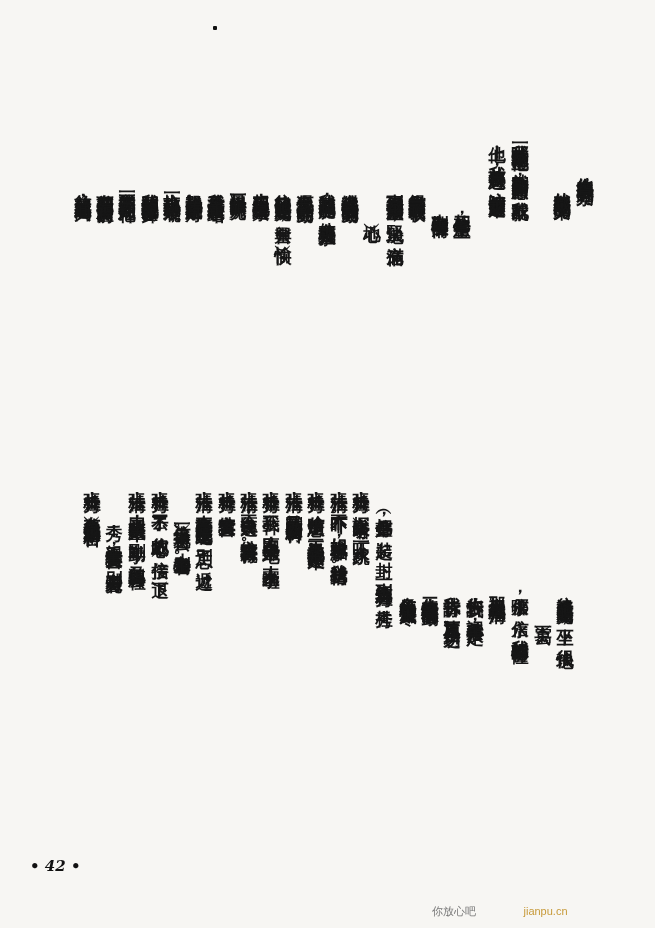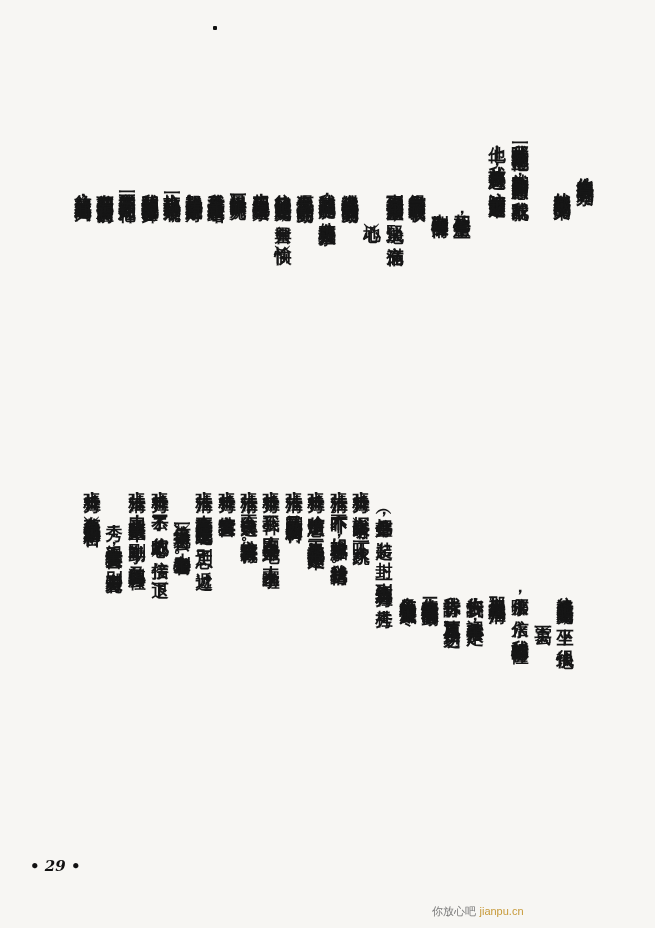--- a/index.html
+++ b/index.html
@@ -24,21 +24,21 @@
   .dot { position: absolute; width: 4px; height: 4px; background: #111; border-radius: 1px; }
   .pagenum {
     position: absolute; left: 30px; top: 857px;
     font-family: "DejaVu Serif", serif; font-style: italic; font-weight: bold;
     font-size: 15px; color: #111;
   }
   .watermark {
     position: absolute; left: 432px; top: 904px; font-size: 11px; color: #777;
     font-family: "DejaVu Sans", sans-serif; font-weight: normal;
   }
-  .watermark .wm-site { color: #c79a3a; font-family: "Liberation Sans", sans-serif; }
+  .watermark .wm-site { color: #c79a3a; font-family: "Liberation Sans", sans-serif; margin-left: 44px; }
 </style>
 </head>
 <body>
 
 <div class="page">
   <div class="dot" style="left:213px;top:26px;"></div>
 
   <div id="upper">
       <div class="col" style="left: 575px; top: 163px;"><span>他的血換來了我的好光景，</span></div>
       <div class="col" style="left: 552px; top: 178px;"><span>他的殘廢正是他的光榮！</span></div>
@@ -82,19 +82,19 @@
       <div class="col" style="left: 217px; top: 479px;"><span class="speaker">張桂秀：</span><span>交給李支書？</span></div>
       <div class="col" style="left: 194px; top: 479px;"><span class="speaker">張桂清：</span><span>李支書看完了才能往區上送呢。別忘了！（遞过</span></div>
       <div class="col" style="left: 172px; top: 511px;"><span>信去）一早就送去。小心拿着別丟了。</span></div>
       <div class="col" style="left: 150px; top: 479px;"><span class="speaker">張桂秀：</span><span>丟不了！你放心吧！（接信，退下）</span></div>
       <div class="col" style="left: 127px; top: 479px;"><span class="speaker">張桂清：</span><span>（走回桌前收拾紙筆，剛動手，又急轉回去）桂</span></div>
       <div class="col" style="left: 104px; top: 511px;"><span>秀！親手交給李支書，別叫旁人看見！</span></div>
       <div class="col" style="left: 82px; top: 479px;"><span class="speaker">張桂秀：</span><span>（在幕後）我知道是秘密材料！</span></div>
     </div>
 
   <div class="pagenum">
-    <span>• 29 •</span>
+    <span>• 42 •</span>
   </div>
   <div class="watermark">
     <span>你放心吧</span>
     <span class="wm-site">jianpu.cn</span>
   </div>
 </div>
 
 </body></html>

